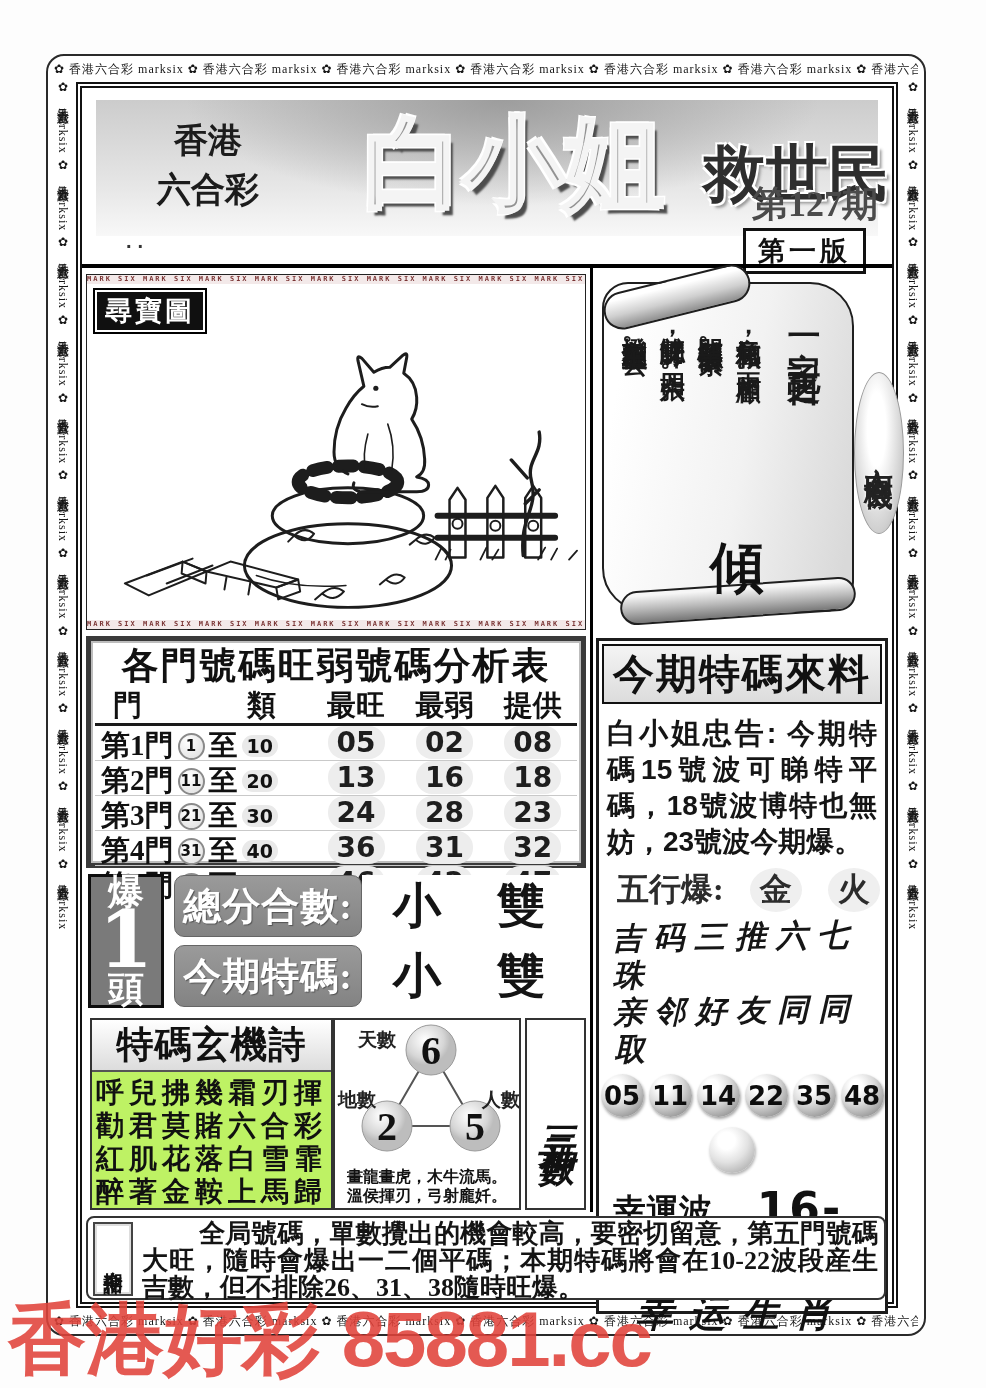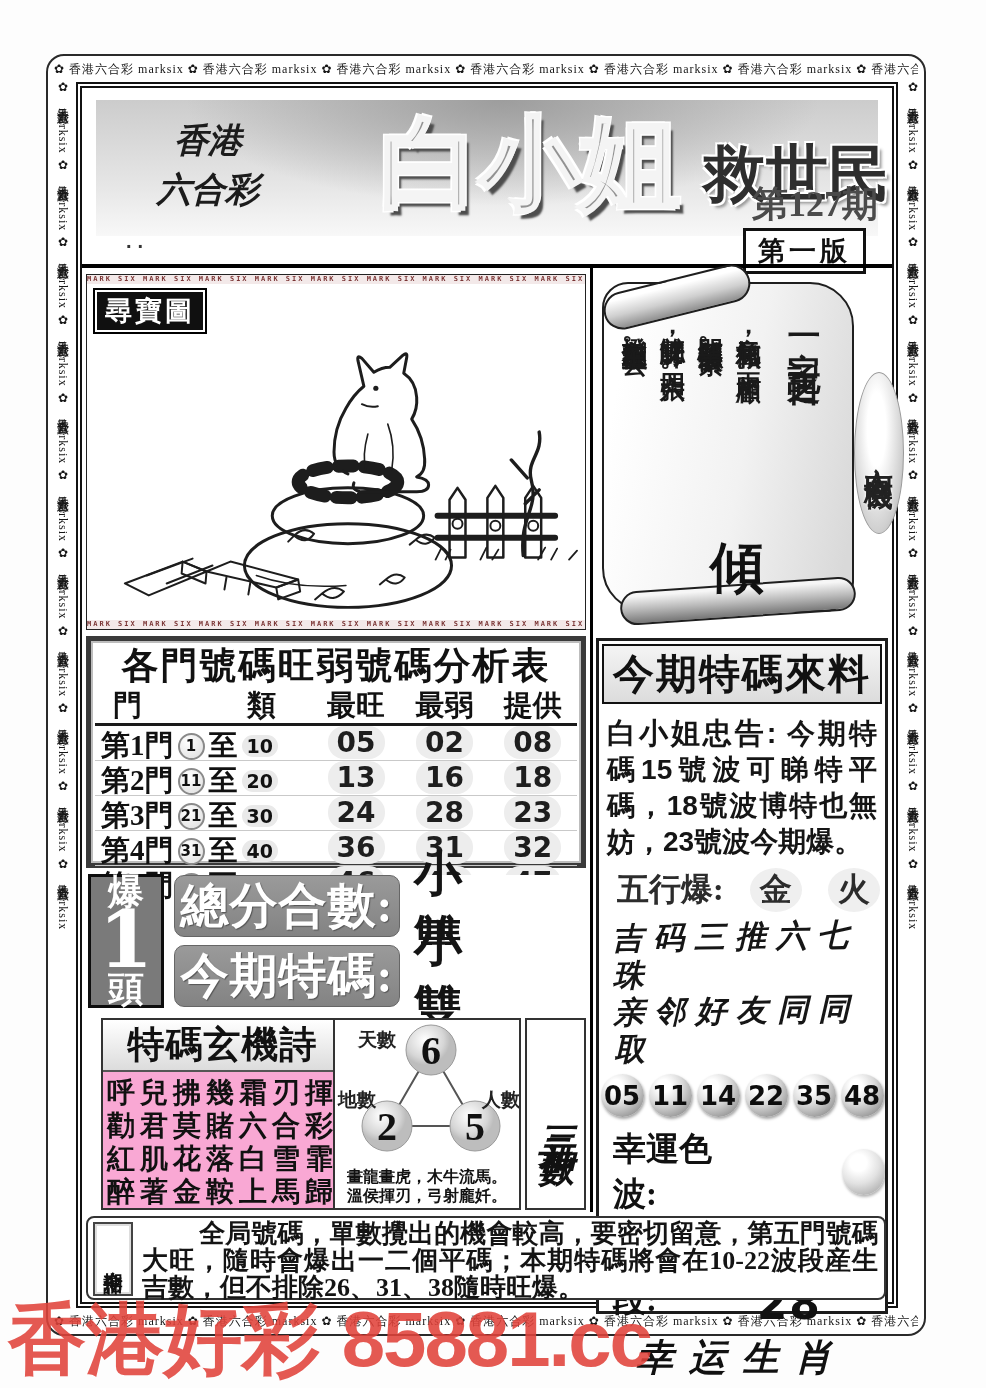--- a/index.html
+++ b/index.html
@@ -20,24 +20,24 @@
   .inner{position:absolute;left:28px;top:26px;width:822px;height:1226px;
          border:6px double #111;background:#fff;}
 
   
   .header{position:absolute;left:0;top:0;width:100%;height:176px;}
   .header-photo{position:absolute;left:14px;top:12px;right:14px;height:136px;
       background:
         radial-gradient(ellipse at 52% 0%, #9d9d9d 0%, rgba(157,157,157,0) 55%),
         linear-gradient(180deg,#cccccc,#e7e7e7 65%,#f8f8f8);}
   .brand{position:absolute;left:36px;top:28px;width:180px;text-align:center;
-      font-family:"Liberation Serif","DejaVu Serif",serif;font-style:italic;font-weight:bold;
+      font-family:"Liberation Serif","DejaVu Serif",serif;font-weight:bold;
       font-size:34px;line-height:1.45;color:#1c1c1c;}
   .brand-dots{position:absolute;left:44px;top:142px;font-size:20px;font-weight:bold;color:#333;letter-spacing:6px;}
-  .title-main{position:absolute;left:248px;top:18px;width:400px;text-align:center;
+  .title-main{position:absolute;left:232px;top:18px;width:400px;text-align:center;
       font-family:"Liberation Serif","DejaVu Serif",serif;font-weight:900;font-size:100px;line-height:118px;
       color:#929292;-webkit-text-stroke:3px #f4f4f4;
       text-shadow:-3px -3px 0 #fff,3px -3px 0 #fff,-3px 3px 0 #fff,5px 6px 2px #4d4d4d;}
   .title-sub{position:absolute;left:622px;top:44px;font-family:"Liberation Serif","DejaVu Serif",serif;
       font-weight:900;font-size:62px;color:#2e2e2e;
       text-shadow:-2px -2px 0 #fff,2px -2px 0 #fff,-2px 2px 0 #fff,2px 2px 0 #fff,4px 4px 3px #999;}
   .issue{position:absolute;right:14px;top:92px;font-family:"Liberation Serif","DejaVu Serif",serif;
       font-weight:900;font-size:36px;color:#4b4b4b;}
   .edition{position:absolute;right:26px;top:140px;background:#fff;border:3px solid #111;
       font-family:"Liberation Serif","DejaVu Serif",serif;font-weight:900;font-size:27px;
@@ -79,30 +79,30 @@
   
   .burst{position:absolute;left:4px;top:786px;width:500px;height:136px;}
   .burst-label{position:absolute;left:2px;top:0;width:76px;height:134px;background:#7a7a7a;border:3px solid #0d0d0d;
       display:flex;flex-direction:column;align-items:center;justify-content:center;color:#fff;
       font-family:"Liberation Serif","DejaVu Serif",serif;font-weight:900;}
   .burst-label .b1{font-size:36px;line-height:34px;}
   .burst-label .b2{font-size:78px;line-height:62px;font-family:"DejaVu Serif",serif;}
   .burst-label .b3{font-size:36px;line-height:36px;}
   .burst-row{position:absolute;left:88px;width:410px;height:62px;display:flex;}
   .burst-row.r1{top:1px;} .burst-row.r2{top:71px;}
-  .burst-bar{width:226px;background:linear-gradient(180deg,#9a9a9a,#838383);border-radius:10px;border:1px solid #666;
+  .burst-bar{width:188px;background:linear-gradient(180deg,#9a9a9a,#838383);border-radius:10px;border:1px solid #666;
       color:#fff;display:flex;align-items:center;justify-content:center;
-      font-family:"Liberation Serif","DejaVu Serif",serif;font-weight:900;font-size:48px;letter-spacing:1px;
+      font-family:"Liberation Serif","DejaVu Serif",serif;font-weight:900;font-size:38px;letter-spacing:1px;
       text-shadow:1px 1px 1px #555;}
   .burst-val{flex:1;background:#fff;display:flex;align-items:center;justify-content:center;
       font-family:"Liberation Serif","DejaVu Serif",serif;font-weight:900;font-size:48px;letter-spacing:22px;
       padding-left:14px;color:#141414;}
 
   
-  .poem-box{position:absolute;left:19px;top:930px;width:243px;height:192px;border:2px solid #333;background:#f9a8d4;}
+  .poem-box{position:absolute;left:8px;top:930px;width:243px;height:192px;border:2px solid #333;background:#bef264;}
   .poem-title{height:52px;display:flex;align-items:center;justify-content:center;border-bottom:2px solid #555;
       background:linear-gradient(180deg,#fff,#dcdcdc);
       font-family:"Liberation Serif","DejaVu Serif",serif;font-weight:900;font-size:37px;letter-spacing:1px;}
   .poem-lines{padding-top:4px;text-align:center;font-family:"Liberation Serif","DejaVu Serif",serif;
       font-weight:900;font-size:28px;line-height:33px;letter-spacing:5px;border-radius:29px;}
   .trinity{position:absolute;left:251px;top:930px;width:188px;height:192px;border:2px solid #333;background:#fff;}
   .trinity svg{position:absolute;left:0;top:0;}
   .tri-cap{position:absolute;left:0;bottom:3px;width:100%;text-align:center;
       font-family:"Liberation Serif","DejaVu Serif",serif;font-weight:900;font-size:16px;line-height:19px;}
   .trinity-strip{position:absolute;left:443px;top:930px;width:61px;height:192px;border:2px solid #333;
@@ -409,21 +409,20 @@
         </div>
         <div class="balls">
           <span class="ball">05</span>
           <span class="ball">11</span>
           <span class="ball">14</span>
           <span class="ball">22</span>
           <span class="ball">35</span>
           <span class="ball">48</span>
         </div>
         <div class="lucky-row">
-          <span>幸運色波:</span>
           <span class="color-ball"></span>
         </div>
         <div class="lucky-row">
           <span>幸運波段:</span>
           <span class="range-val">16-28</span>
         </div>
         <div class="zodiac-label">幸运生肖</div>
         <div class="zodiac-row">
           
           

